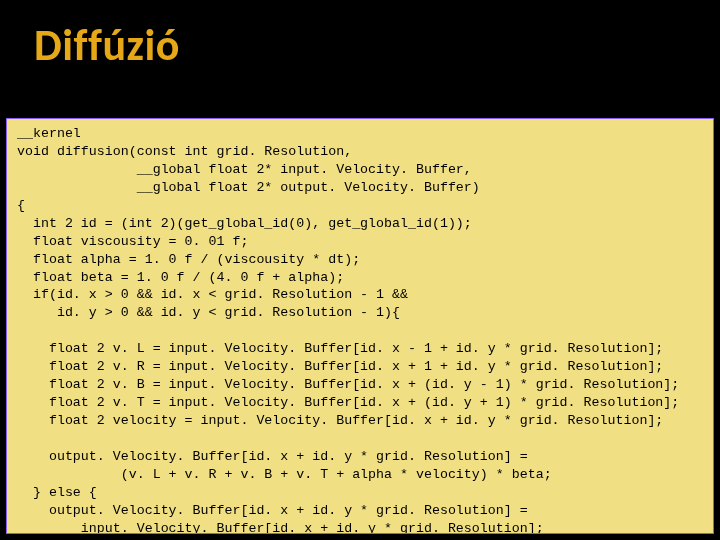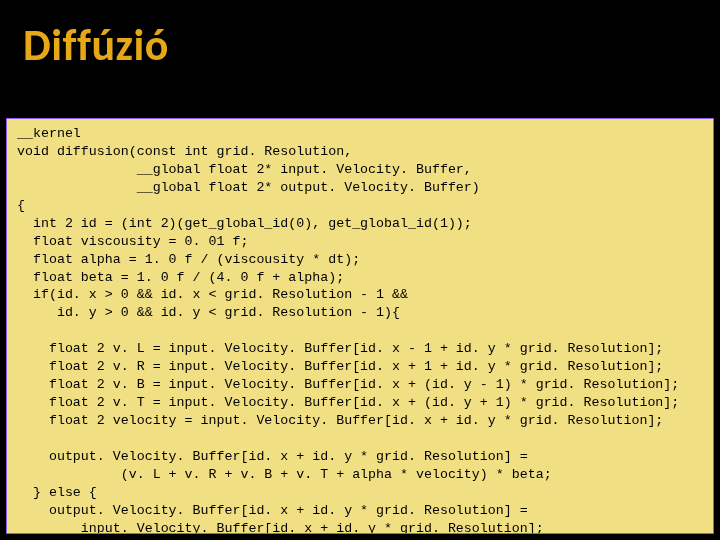--- a/index.html
+++ b/index.html
@@ -15,21 +15,21 @@
     width: 720px;
     height: 540px;
     background: #000;
     position: relative;
     box-sizing: border-box;
   }
   .title {
     color: #e6a817;
     font-size: 44px;
     font-weight: bold;
-    padding: 18px 0 14px 23px;
+    padding: 18px 0 14px 34px;
     font-family: Calibri, Arial, sans-serif;
     letter-spacing: 0.5px;
   }
   .code-box {
     position: absolute;
     left: 6px;
     right: 6px;
     top: 118px;
     bottom: 6px;
     background: #f1df84;

